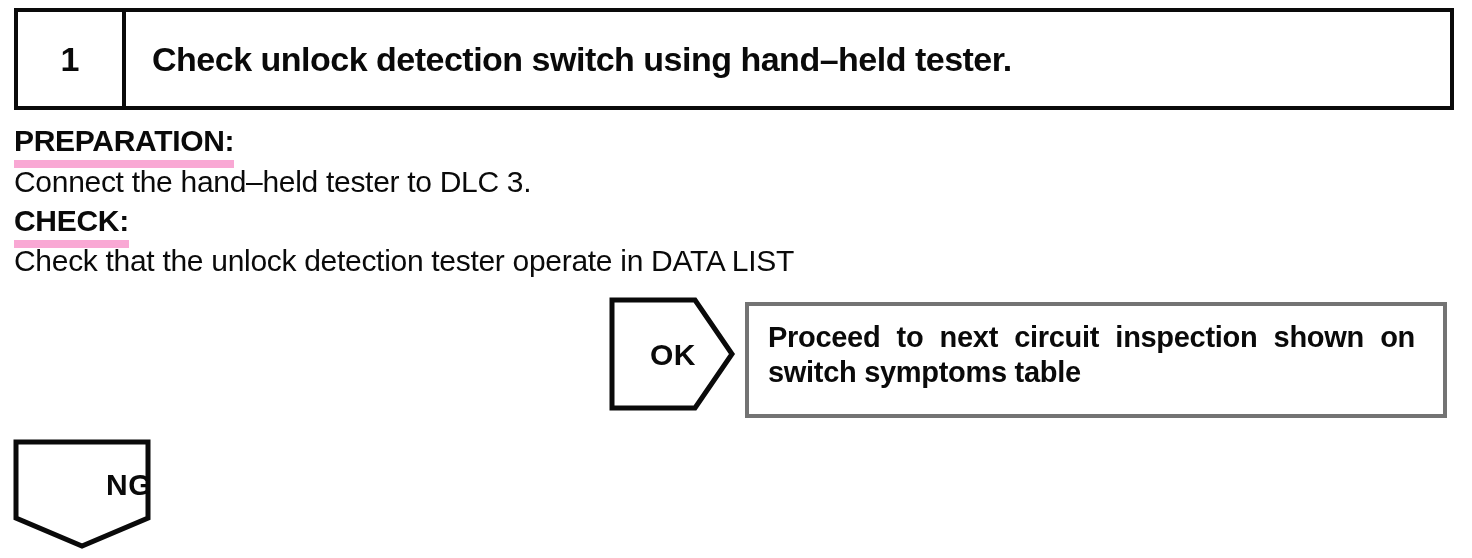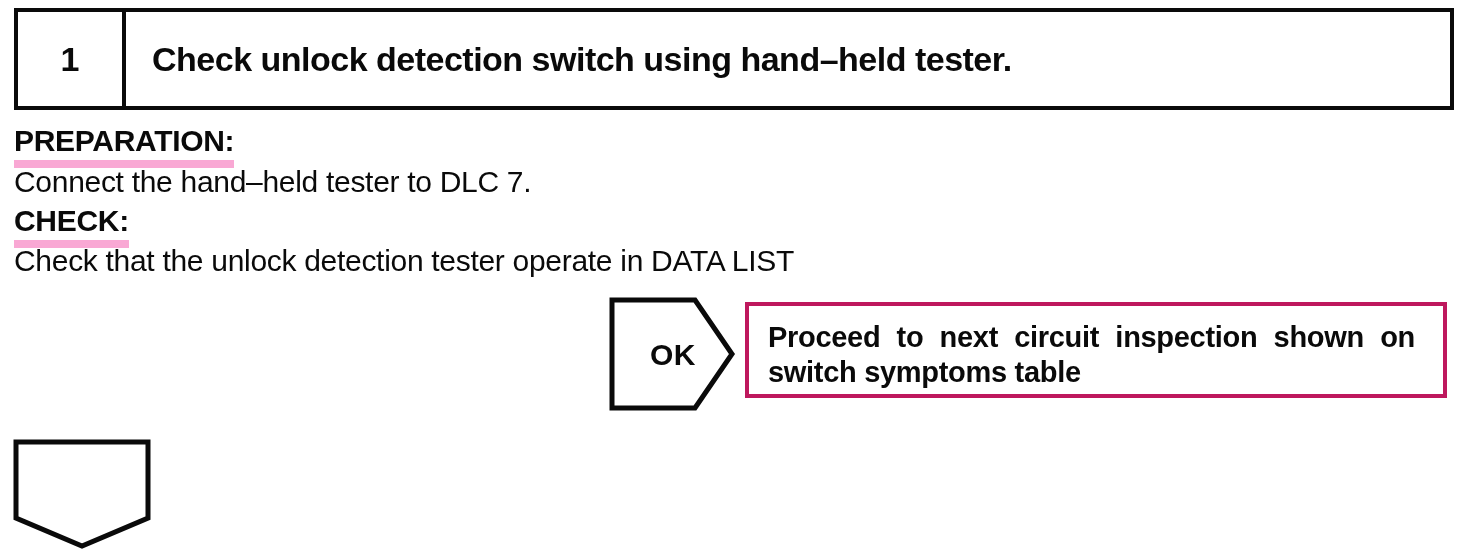--- a/index.html
+++ b/index.html
@@ -64,22 +64,22 @@
     text-align:right;
   }
   .ok-connector { left:608px; top:296px; width:128px; height:116px; }
   .ok-connector .conn-label { left:0; top:42px; width:88px; }
   .ng-connector { left:12px; top:438px; width:140px; height:112px; }
   .ng-connector .conn-label { left:0; top:30px; width:140px; }
 
   
   .action-box {
     position:absolute; left:745px; top:302px;
-    width:702px; height:96px;
-    border:4px solid #be185d;
+    width:702px; height:116px;
+    border:4px solid #737373;
     background:#ffffff;
     padding:14px 28px 0 19px;
   }
   .action-line {
     font-size:29px; font-weight:bold;
     line-height:35px;
     letter-spacing:-0.3px;
   }
   .action-line.justified {
     text-align:justify;
@@ -90,36 +90,37 @@
 <body>
 
 <div class="page">
 
   <div class="step-box">
     <div class="step-num">1</div>
     <div class="step-title">Check unlock detection switch using hand–held tester.</div>
   </div>
 
   <div class="sec-label" style="top:126px;">PREPARATION:</div>
-  <div class="sec-text" style="top:167px;">Connect the hand–held tester to DLC 7.</div>
+  <div class="sec-text" style="top:167px;">Connect the hand–held tester to DLC 3.</div>
 
   <div class="sec-label" style="top:206px;">CHECK:</div>
   <div class="sec-text" style="top:246px;">Check that the unlock detection tester operate in DATA LIST</div>
 
   <div class="connector ok-connector">
     <svg width="128" height="116" viewBox="0 0 128 116">
       <polygon points="4,4 87,4 124,58 87,112 4,112" fill="#ffffff" stroke="#0a0a0a" stroke-width="5" stroke-linejoin="miter"></polygon>
     </svg>
     <span class="conn-label">OK</span>
   </div>
 
   <div class="action-box">
     <div class="action-line justified">Proceed to next circuit inspection shown on</div>
     <div class="action-line">switch symptoms table</div>
   </div>
 
   <div class="connector ng-connector">
     <svg width="140" height="112" viewBox="0 0 140 112">
       <polygon points="4,4 136,4 136,80 70,108 4,80" fill="#ffffff" stroke="#0a0a0a" stroke-width="5" stroke-linejoin="miter"></polygon>
     </svg>
+    <span class="conn-label">NG</span>
   </div>
 
 </div>
 
 </body></html>

